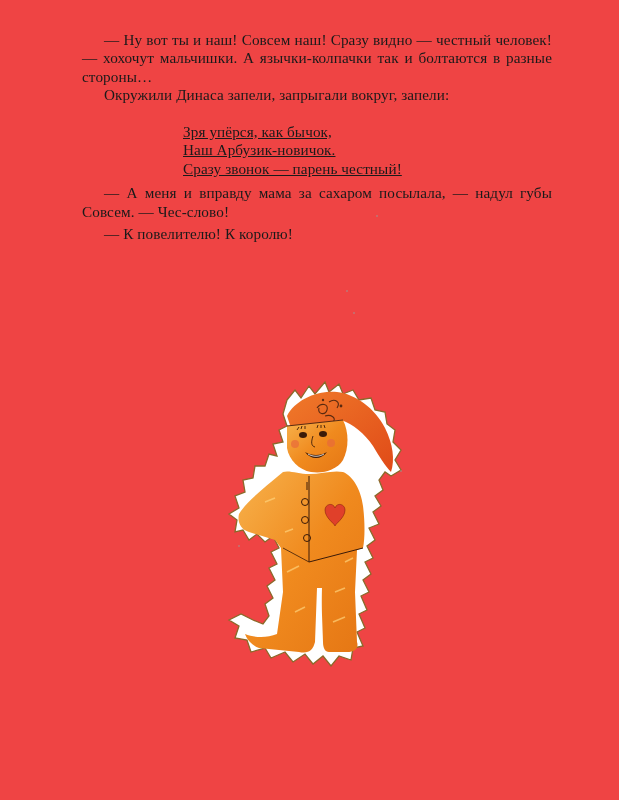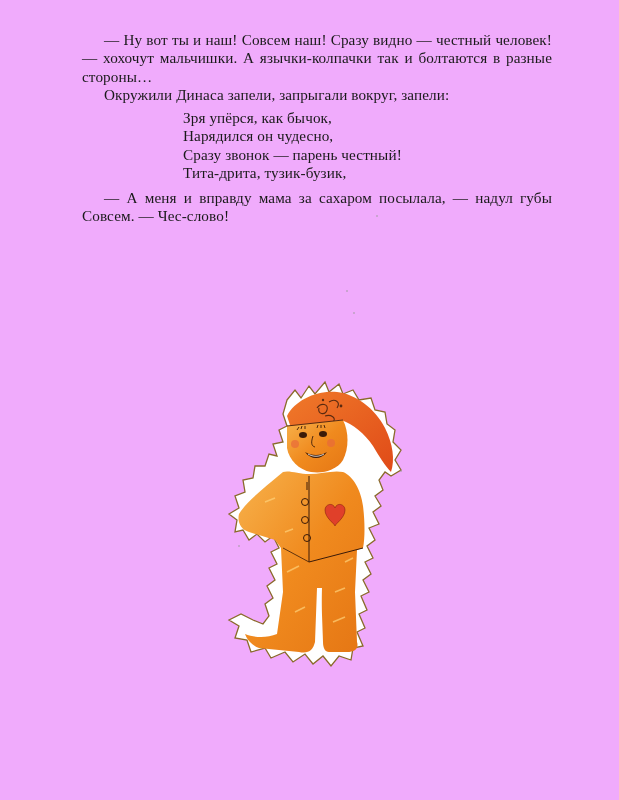--- a/index.html
+++ b/index.html
@@ -12,39 +12,40 @@
       height: 800px;
       position: relative;
       overflow: hidden;
       font-family: "Liberation Serif", "DejaVu Serif", serif;
       color: #1a1a1a;
     }
     .page {
       position: absolute;
       left: 0; top: 0;
       width: 619px; height: 800px;
-      background: #f0abfc;
+      background: #ef4444;
     }
     .text-block {
       position: absolute;
       left: 82px;
       top: 31px;
       width: 470px;
       font-size: 15.2px;
       line-height: 18.4px;
       letter-spacing: 0.1px;
     }
     .para {
       margin: 0;
       text-indent: 22px;
       text-align: justify;
     }
     .verse {
-      margin: 4px 0 6px 101px;
+      margin: 18px 0 6px 101px;
       line-height: 18.6px;
+      text-decoration: underline;
     }
     .verse-line {
       display: block;
       white-space: nowrap;
     }
     .gap-small { height: 4px; }
     .illustration {
       position: absolute;
       left: 225px;
       top: 372px;
@@ -68,27 +69,27 @@
 <body>
 
 <div class="page">
 
   <div class="text-block">
     <p class="para">— Ну вот ты и наш! Совсем наш! Сразу видно — честный человек! — хохочут мальчишки. А язычки-колпачки так и болтаются в разные стороны…</p>
     <p class="para">Окружили Динаса запели, запрыгали вокруг, запели:</p>
 
     <div class="verse">
       <span class="verse-line">Зря упёрся, как бычок,</span>
-      <span class="verse-line">Нарядился он чудесно,</span>
+      <span class="verse-line">Наш Арбузик-новичок.</span>
       <span class="verse-line">Сразу звонок — парень честный!</span>
-      <span class="verse-line">Тита-дрита, тузик-бузик,</span>
     </div>
 
     <p class="para">— А меня и вправду мама за сахаром посылала, — надул губы Совсем. — Чес-слово!</p>
     <div class="gap-small"></div>
+    <p class="para">— К повелителю! К королю!</p>
   </div>
 
   <div class="illustration">
     <svg viewBox="0 0 200 310" xmlns="http://www.w3.org/2000/svg">
       <defs>
         <linearGradient id="bodyGrad" x1="0" y1="0" x2="1" y2="1">
           <stop offset="0" stop-color="#f7b24c"></stop>
           <stop offset="0.5" stop-color="#f08a1e"></stop>
           <stop offset="1" stop-color="#e57614"></stop>
         </linearGradient>

